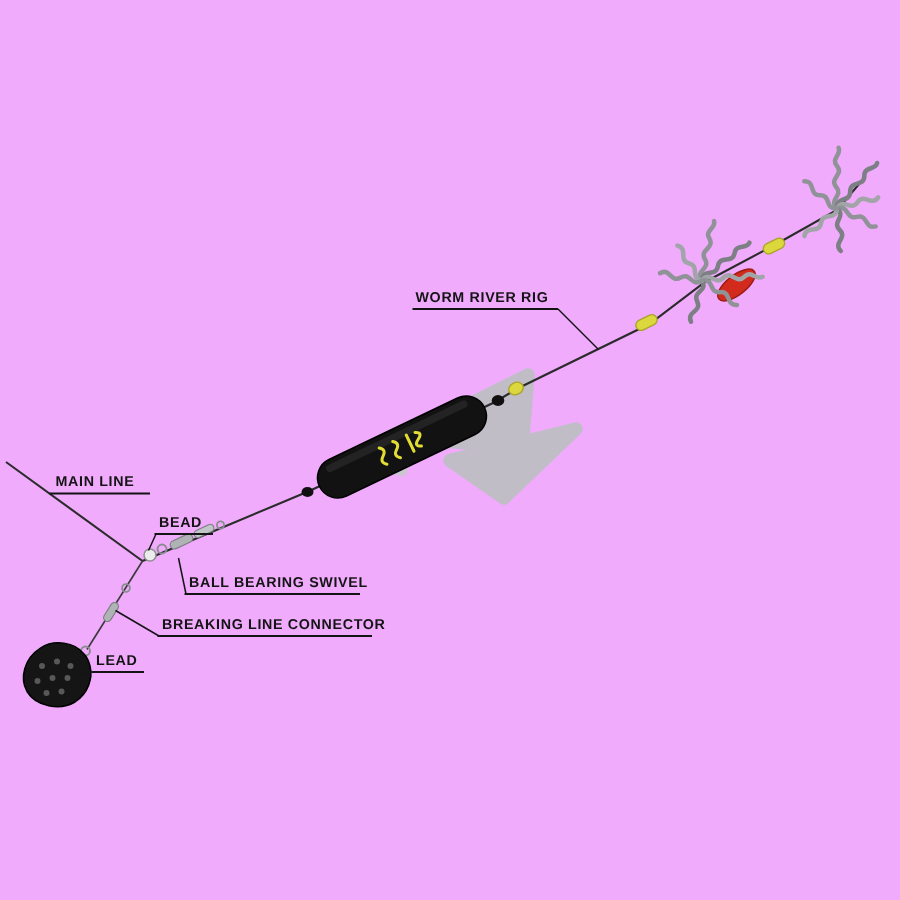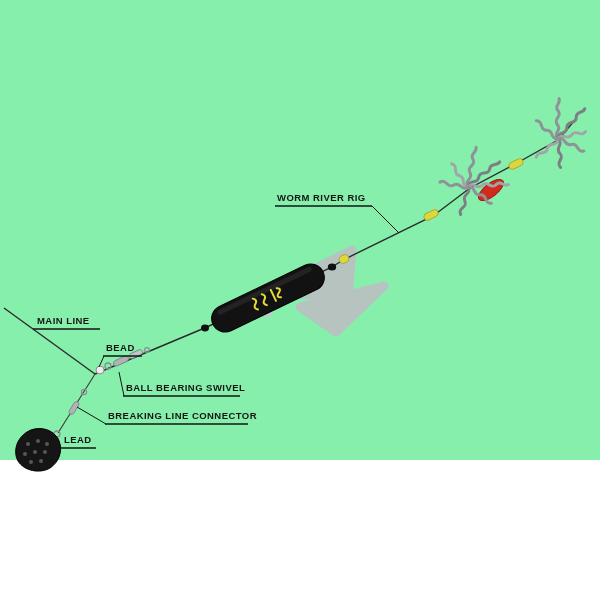--- a/index.html
+++ b/index.html
@@ -1,16 +1,16 @@
 <!DOCTYPE html>
 <html><head>
 <meta charset="utf-8">
 <style>
   html,body{margin:0;padding:0;background:#ffffff;width:600px;height:600px;overflow:hidden;}
-  .stage{position:relative;width:600px;height:460px;background:#86efac;}
+  .stage{position:relative;width:600px;height:600px;background:#f0abfc;}
   svg{display:block;}
   .lbl{
     font-family:"Liberation Sans",sans-serif;
     font-size:9.5px;
     font-weight:bold;
     letter-spacing:.45px;
     fill:#141414;
   }
   .underline{stroke:#141414;stroke-width:1.4;}
   .leader{stroke:#141414;stroke-width:1;fill:none;}

